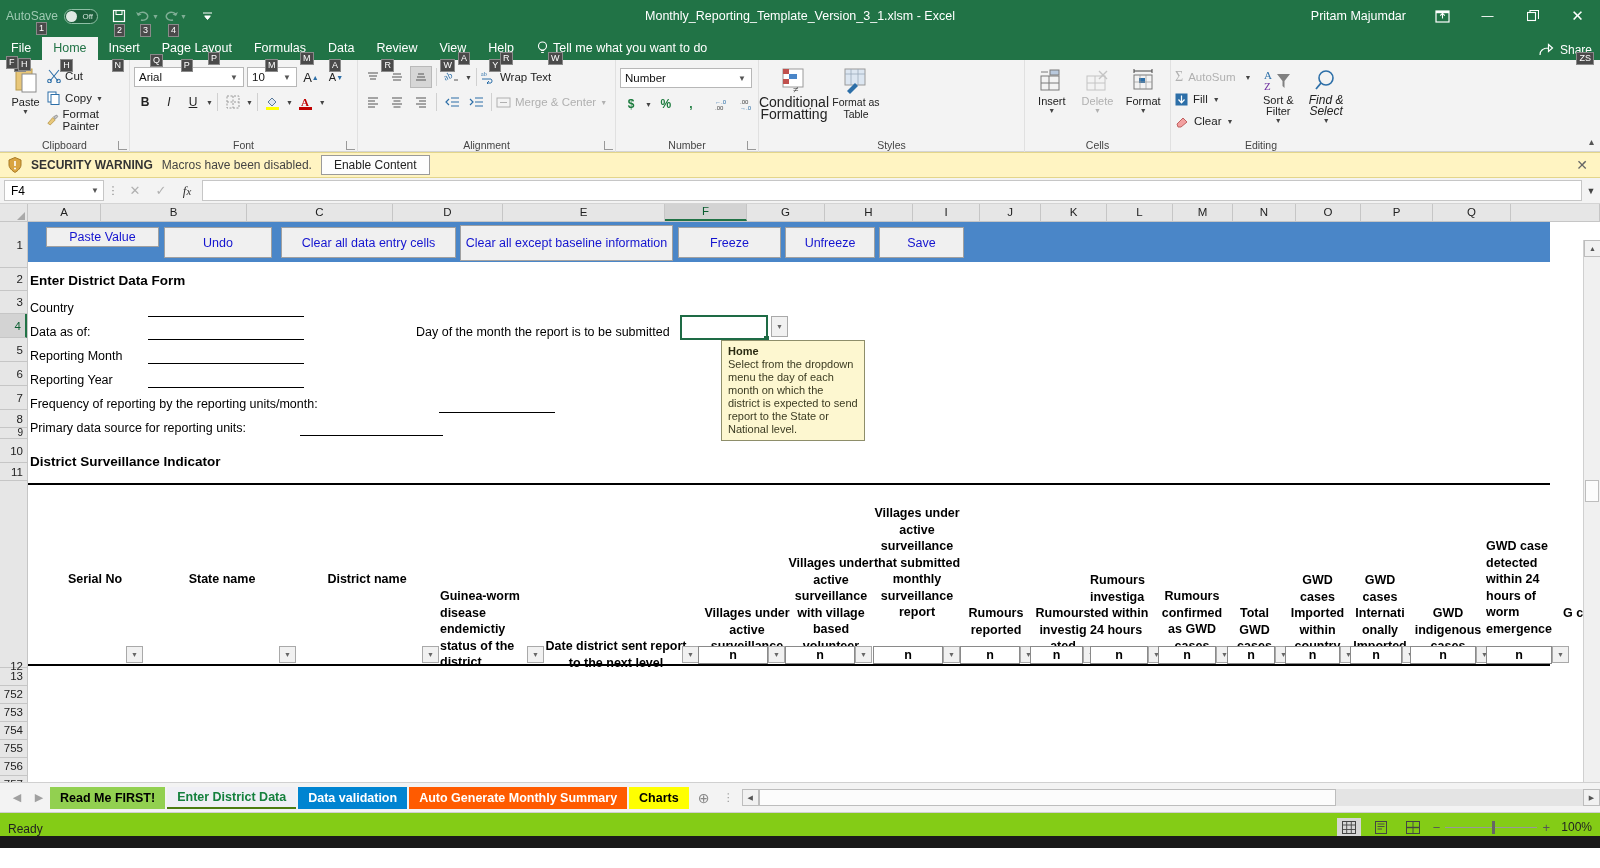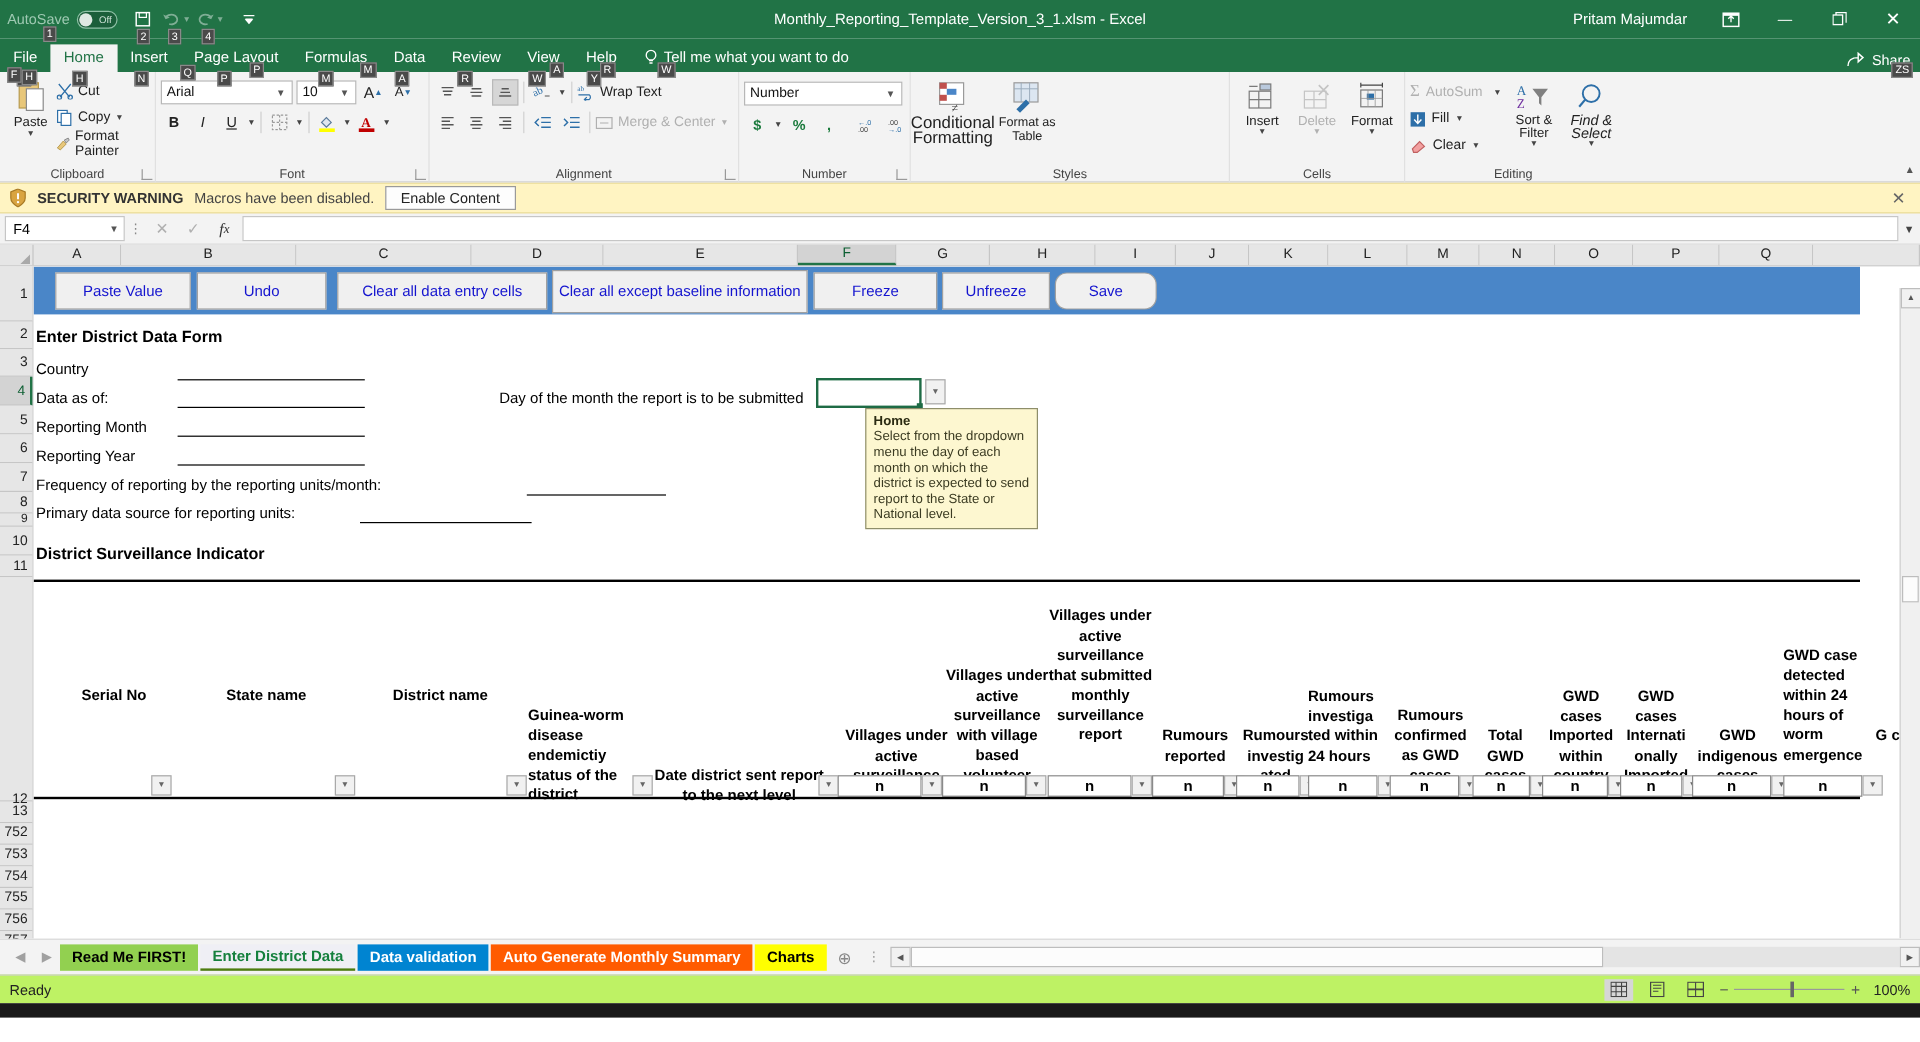--- a/index.html
+++ b/index.html
@@ -145,22 +145,22 @@
   .stab.active{ background:#efeff5; color:#15803d; border-bottom:2px solid #4d7c0f;text-align:right; }
   .plus{ width:26px; text-align:center; color:#888; font-size:14px; }
   .tabdots{ margin-left:6px; color:#999; font-size:11px; }
   .hscrollwrap{ flex:1; display:flex; align-items:center; margin-left:8px; }
   .hsarrow{ width:17px;height:17px;border:1px solid #bdbdbd;background:#f1f1f1;
             display:flex;align-items:center;justify-content:center;font-size:7px;color:#555;}
   .hstrack{ flex:1; height:17px; background:#e4e4e4; position:relative; }
   .hsthumb{ position:absolute; left:0; top:0; height:17px; width:70%; background:#fcfcfc;
             border:1px solid #bdbdbd; }
   
-  .status{ height:24px; background:#bef264; border-top:1px solid #d0d0d0; display:flex;
-           align-items:center; padding:0 8px; font-size:12px; color:#222; }
+  .status{ height:24px; background:#84cc16; border-top:1px solid #d0d0d0; display:flex;
+           align-items:flex-end; padding:0 8px; font-size:12px; color:#222; }
   .status .right{ margin-left:auto; display:flex; align-items:center; gap:8px; }
   .vbtn{ width:24px;height:18px; display:flex; align-items:center; justify-content:center; color:#444;}
   .vbtn.sel{ background:#d6d6d6; }
   .zoomslider{ display:flex; align-items:center; gap:5px; }
   .ztrack{ width:92px; height:1px; background:#999; position:relative; }
   .zthumb{ position:absolute; left:47px; top:-6px; width:3px; height:13px; background:#666; }
   .zpct{ width:34px; text-align:right; }
   
   .vscroll{ position:absolute; right:0; top:18px; bottom:0; width:17px; background:#f0f0f0;
             border-left:1px solid #d0d0d0; }
@@ -672,27 +672,27 @@
       <div class="rowcell" style="height:18px;line-height:17px;">753</div>
       <div class="rowcell" style="height:18px;line-height:17px;">754</div>
       <div class="rowcell" style="height:18px;line-height:17px;">755</div>
       <div class="rowcell" style="height:18px;line-height:17px;">756</div>
       <div class="rowcell" style="height:18px;line-height:17px;">757</div>
     </div>
 
     <div class="sheet">
 
       <div class="bluebar" style="width:1522px;"></div>
-      <div class="xbtn" style="left:18px;  top:5px; width:113px; height:31px;">Paste Value</div>
+      <div class="xbtn" style="left:18px;  top:5px; width:113px; height:20px;">Paste Value</div>
       <div class="xbtn" style="left:136px; top:5px; width:108px; height:31px;">Undo</div>
       <div class="xbtn" style="left:253px; top:5px; width:175px; height:31px;">Clear all data entry cells</div>
       <div class="xbtn" style="left:432px; top:3px; width:213px; height:36px;">Clear all except baseline information</div>
       <div class="xbtn" style="left:650px; top:5px; width:103px; height:31px;">Freeze</div>
       <div class="xbtn" style="left:757px; top:5px; width:90px; height:31px;">Unfreeze</div>
-      <div class="xbtn" style="left:851px; top:5px; width:85px; height:31px;border-radius:10px;">Save</div>
+      <div class="xbtn" style="left:851px; top:5px; width:85px; height:31px;">Save</div>
 
       <div class="cellrow bold" style="left:2px; top:51px; font-size:13.5px;">Enter District Data Form</div>
 
       <div class="cellrow" style="left:2px; top:79px;">Country</div>
       <div class="fline" style="left:120px; top:94px; width:156px;"></div>
 
       <div class="cellrow" style="left:2px; top:103px;">Data as of:</div>
       <div class="fline" style="left:120px; top:117px; width:156px;"></div>
 
       <div class="cellrow" style="left:2px; top:127px;">Reporting Month</div>

